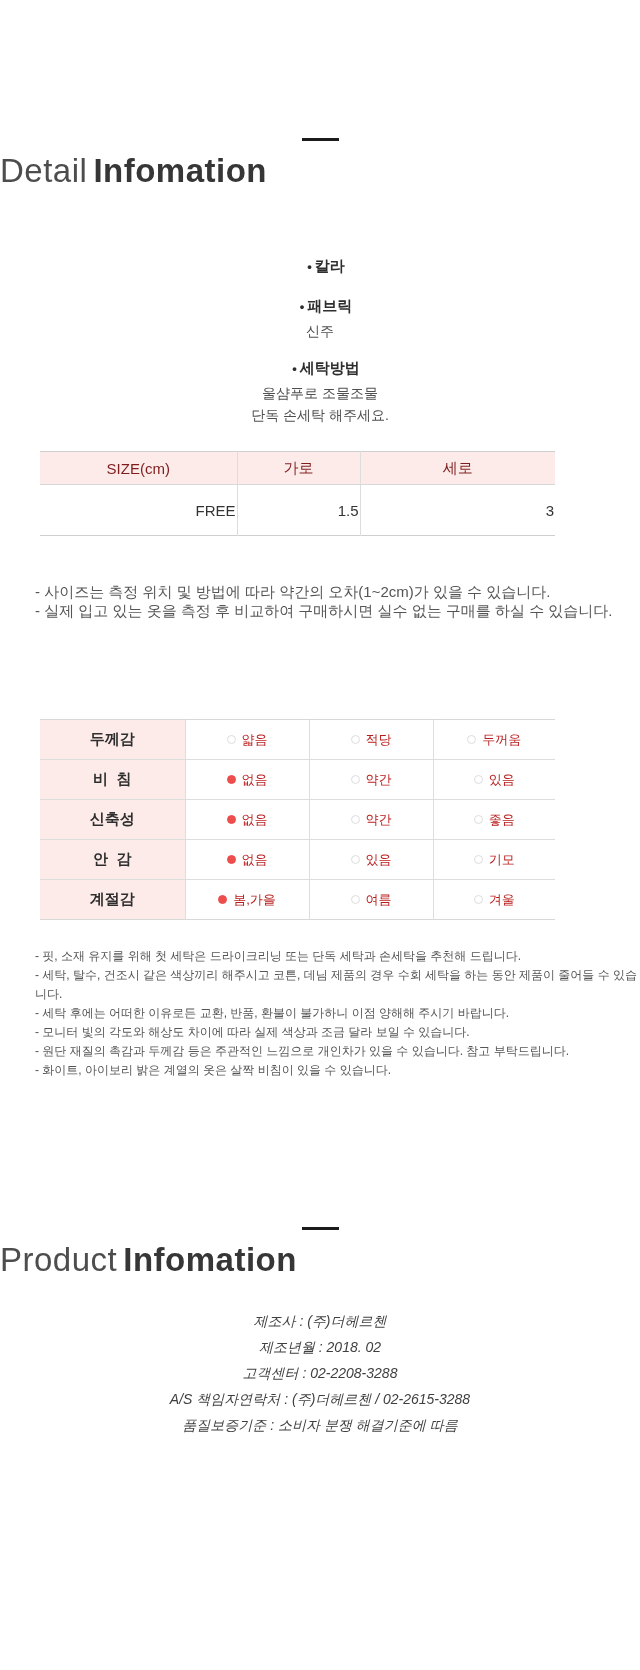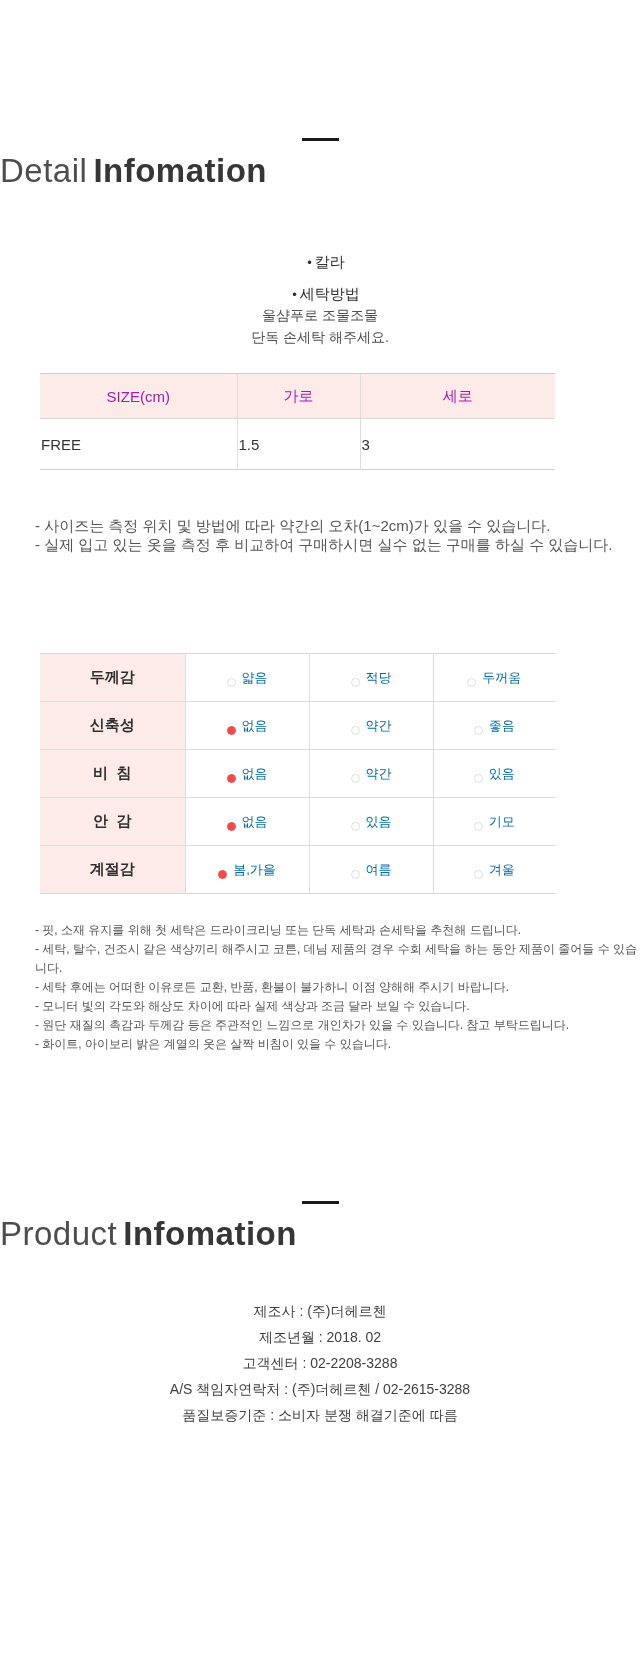--- a/index.html
+++ b/index.html
@@ -27,107 +27,112 @@
     line-height: 40px;
     font-weight: 400;
     letter-spacing: 0.5px;
   }
   .t-light { font-weight: 400; color: #4d4d4d; margin-right: 6px; }
   .t-bold  { font-weight: 700; color: #363636; }
 
   
   .bullets { margin-top: 62px; text-align: center; }
   .bgroup { margin-bottom: 13px; }
-  .blabel { font-size: 15px; font-weight: 400; color: #2e2e2e; line-height: 18px; padding-left: 12px; }
+  .blabel { font-size: 15px; font-weight: 700; color: #2e2e2e; line-height: 26px; padding-left: 12px; }
   .bdot { font-size: 13px; color: #2e2e2e; margin-right: 3px; }
   .bline { font-size: 14px; color: #4f4f4f; line-height: 22px; }
 
   
   .size-table {
     border-collapse: collapse;
     width: 515px;
     margin: 25px 0 0 40px;
     border-top: 1px solid #cfcfcf;
     border-bottom: 1px solid #cfcfcf;
     table-layout: fixed;
   }
   .size-table th {
     background: #fcebe9;
-    height: 45px;
+    height: 33px;
     font-weight: 400;
     font-size: 15px;
-    color: #a21caf;
+    color: #7f1d1d;
     border-bottom: 1px solid #d8d8d8;
   }
   .size-table td {
     height: 51px;
-    text-align: left;
+    text-align: right;
     font-size: 15px;
     color: #333;
   }
   .size-table th + th, .size-table td + td { border-left: 1px solid #ddd; }
 
   .size-notes { margin: 46px 0 0 35px; font-size: 15px; color: #555; line-height: 19px; }
 
   
   .attr-table {
     border-collapse: collapse;
     width: 515px;
     margin: 99px 0 0 40px;
     border-top: 1px solid #d8d8d8;
     border-bottom: 1px solid #d8d8d8;
     table-layout: fixed;
   }
-  .attr-table td { height: 48px; border: 1px solid #ddd; margin-left: 16px; }
+  .attr-table td { height: 40px; border: 1px solid #ddd; margin-left: 16px; }
   .attr-table tr td:first-child { border-left: none; }
   .attr-table tr td:last-child { border-right: none; }
   .attr-table tr:first-child td { border-top: none; }
   .attr-table tr:last-child td { border-bottom: none; }
   .alabel {
     background: #fcebe9;
     text-align: center;
     font-size: 15px;
     font-weight: 700;
     color: #2e2e2e;
     white-space: pre;
   }
   .opt {
-    display: flex; align-items: flex-end; justify-content: center; gap: 6px;
-    font-size: 13px; color: #0369a1;
+    display: flex; align-items: center; justify-content: center; gap: 6px;
+    font-size: 13px; color: #b91c1c;
   }
   .radio {
     width: 9px; height: 9px; border-radius: 50%;
     border: 1px solid #ddd; background: #fff; flex: 0 0 auto;
   }
   .radio.on { background: #ee4d4d; border-color: #ee4d4d; }
 
   .care-notes { margin: 27px 0 0 35px; font-size: 12px; color: #555; line-height: 19px; }
 
   
   .product-info {
-    margin-top: 44px;
+    margin-top: 28px;
     text-align: center;
     font-size: 14px;
     color: #3f3f3f;
     line-height: 26px;
+    font-style: italic;
   }
 </style>
 </head>
 <body>
 
 <div class="page">
 
   <div class="deco deco-top"></div>
   <h1 class="big-title">
     <span class="t-light">Detail</span><span class="t-bold">Infomation</span>
   </h1>
 
   <div class="bullets">
     <div class="bgroup">
       <div class="blabel"><span class="bdot">•</span><span>칼라</span></div>
+    </div>
+    <div class="bgroup">
+      <div class="blabel"><span class="bdot">•</span><span>패브릭</span></div>
+      <div class="bline">신주</div>
     </div>
     <div class="bgroup">
       <div class="blabel"><span class="bdot">•</span><span>세탁방법</span></div>
       <div class="bline">울샴푸로 조물조물</div>
       <div class="bline">단독 손세탁 해주세요.</div>
     </div>
   </div>
 
   <table class="size-table">
     <colgroup>
@@ -179,58 +184,58 @@
             </div>
           </td>
         <td>
             <div class="opt">
               <span class="radio"></span>
               <span>두꺼움</span>
             </div>
           </td>
       </tr>
       <tr>
-        <td class="alabel">신축성</td>
+        <td class="alabel">비&nbsp;&nbsp;침</td>
         <td>
             <div class="opt">
               <span class="radio on"></span>
               <span>없음</span>
             </div>
           </td>
         <td>
             <div class="opt">
               <span class="radio"></span>
               <span>약간</span>
             </div>
           </td>
         <td>
             <div class="opt">
               <span class="radio"></span>
-              <span>좋음</span>
-            </div>
-          </td>
-      </tr>
-      <tr>
-        <td class="alabel">비&nbsp;&nbsp;침</td>
+              <span>있음</span>
+            </div>
+          </td>
+      </tr>
+      <tr>
+        <td class="alabel">신축성</td>
         <td>
             <div class="opt">
               <span class="radio on"></span>
               <span>없음</span>
             </div>
           </td>
         <td>
             <div class="opt">
               <span class="radio"></span>
               <span>약간</span>
             </div>
           </td>
         <td>
             <div class="opt">
               <span class="radio"></span>
-              <span>있음</span>
+              <span>좋음</span>
             </div>
           </td>
       </tr>
       <tr>
         <td class="alabel">안&nbsp;&nbsp;감</td>
         <td>
             <div class="opt">
               <span class="radio on"></span>
               <span>없음</span>
             </div>

